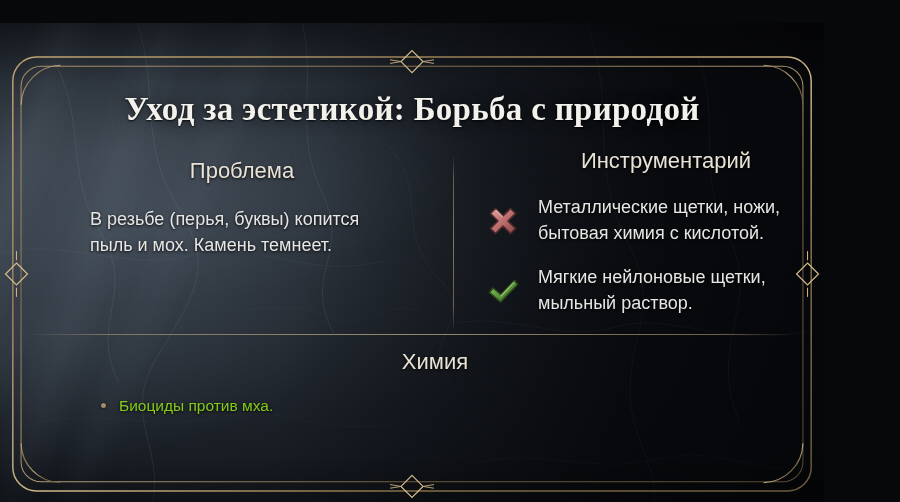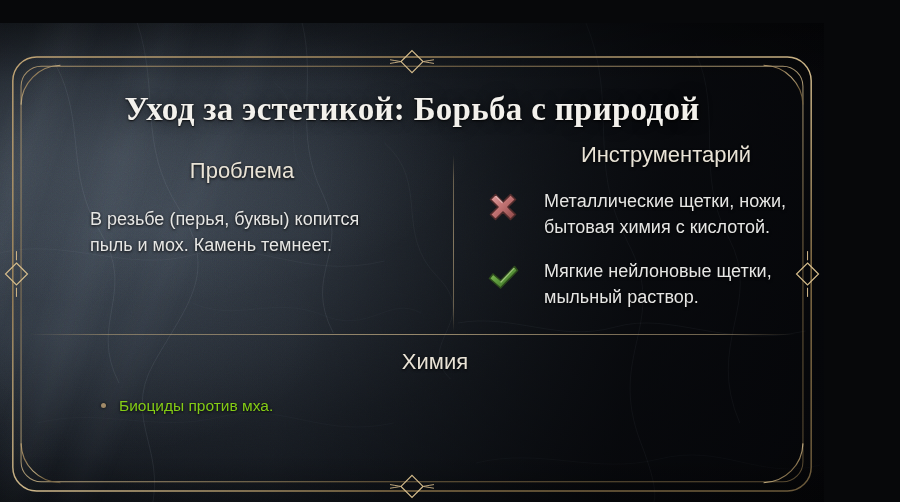--- a/index.html
+++ b/index.html
@@ -91,24 +91,24 @@
     color:#e6e6e4;
     text-shadow:0 1px 3px rgba(0,0,0,.9);
   }
 
   
   .col-left{position:absolute;left:62px;top:135px;width:360px;}
   .col-left .col-head{margin-bottom:22px;}
   .col-left .body-text{padding:0 28px 0 28px;}
 
   
-  .col-right{position:absolute;left:486px;top:119px;width:360px;}
+  .col-right{position:absolute;left:486px;top:125px;width:360px;}
   .col-right .col-head{margin-bottom:20px;}
 
-  .tool-row{display:flex;align-items:flex-start;gap:24px;margin-bottom:18px;}
+  .tool-row{display:flex;align-items:center;gap:18px;margin-bottom:18px;}
   .tool-icon{flex:0 0 auto;width:34px;height:34px;margin-top:2px;}
   .tool-icon svg{width:100%;height:100%;display:block;}
   .tool-text{flex:1 1 auto;}
 
   
   .sec-bottom{position:absolute;left:47px;top:326px;width:776px;}
   .sec-bottom .col-head{margin-bottom:20px;}
   .bullets{margin:0;padding:0;list-style:none;padding-left:54px;}
   .bullets li{
     position:relative;

